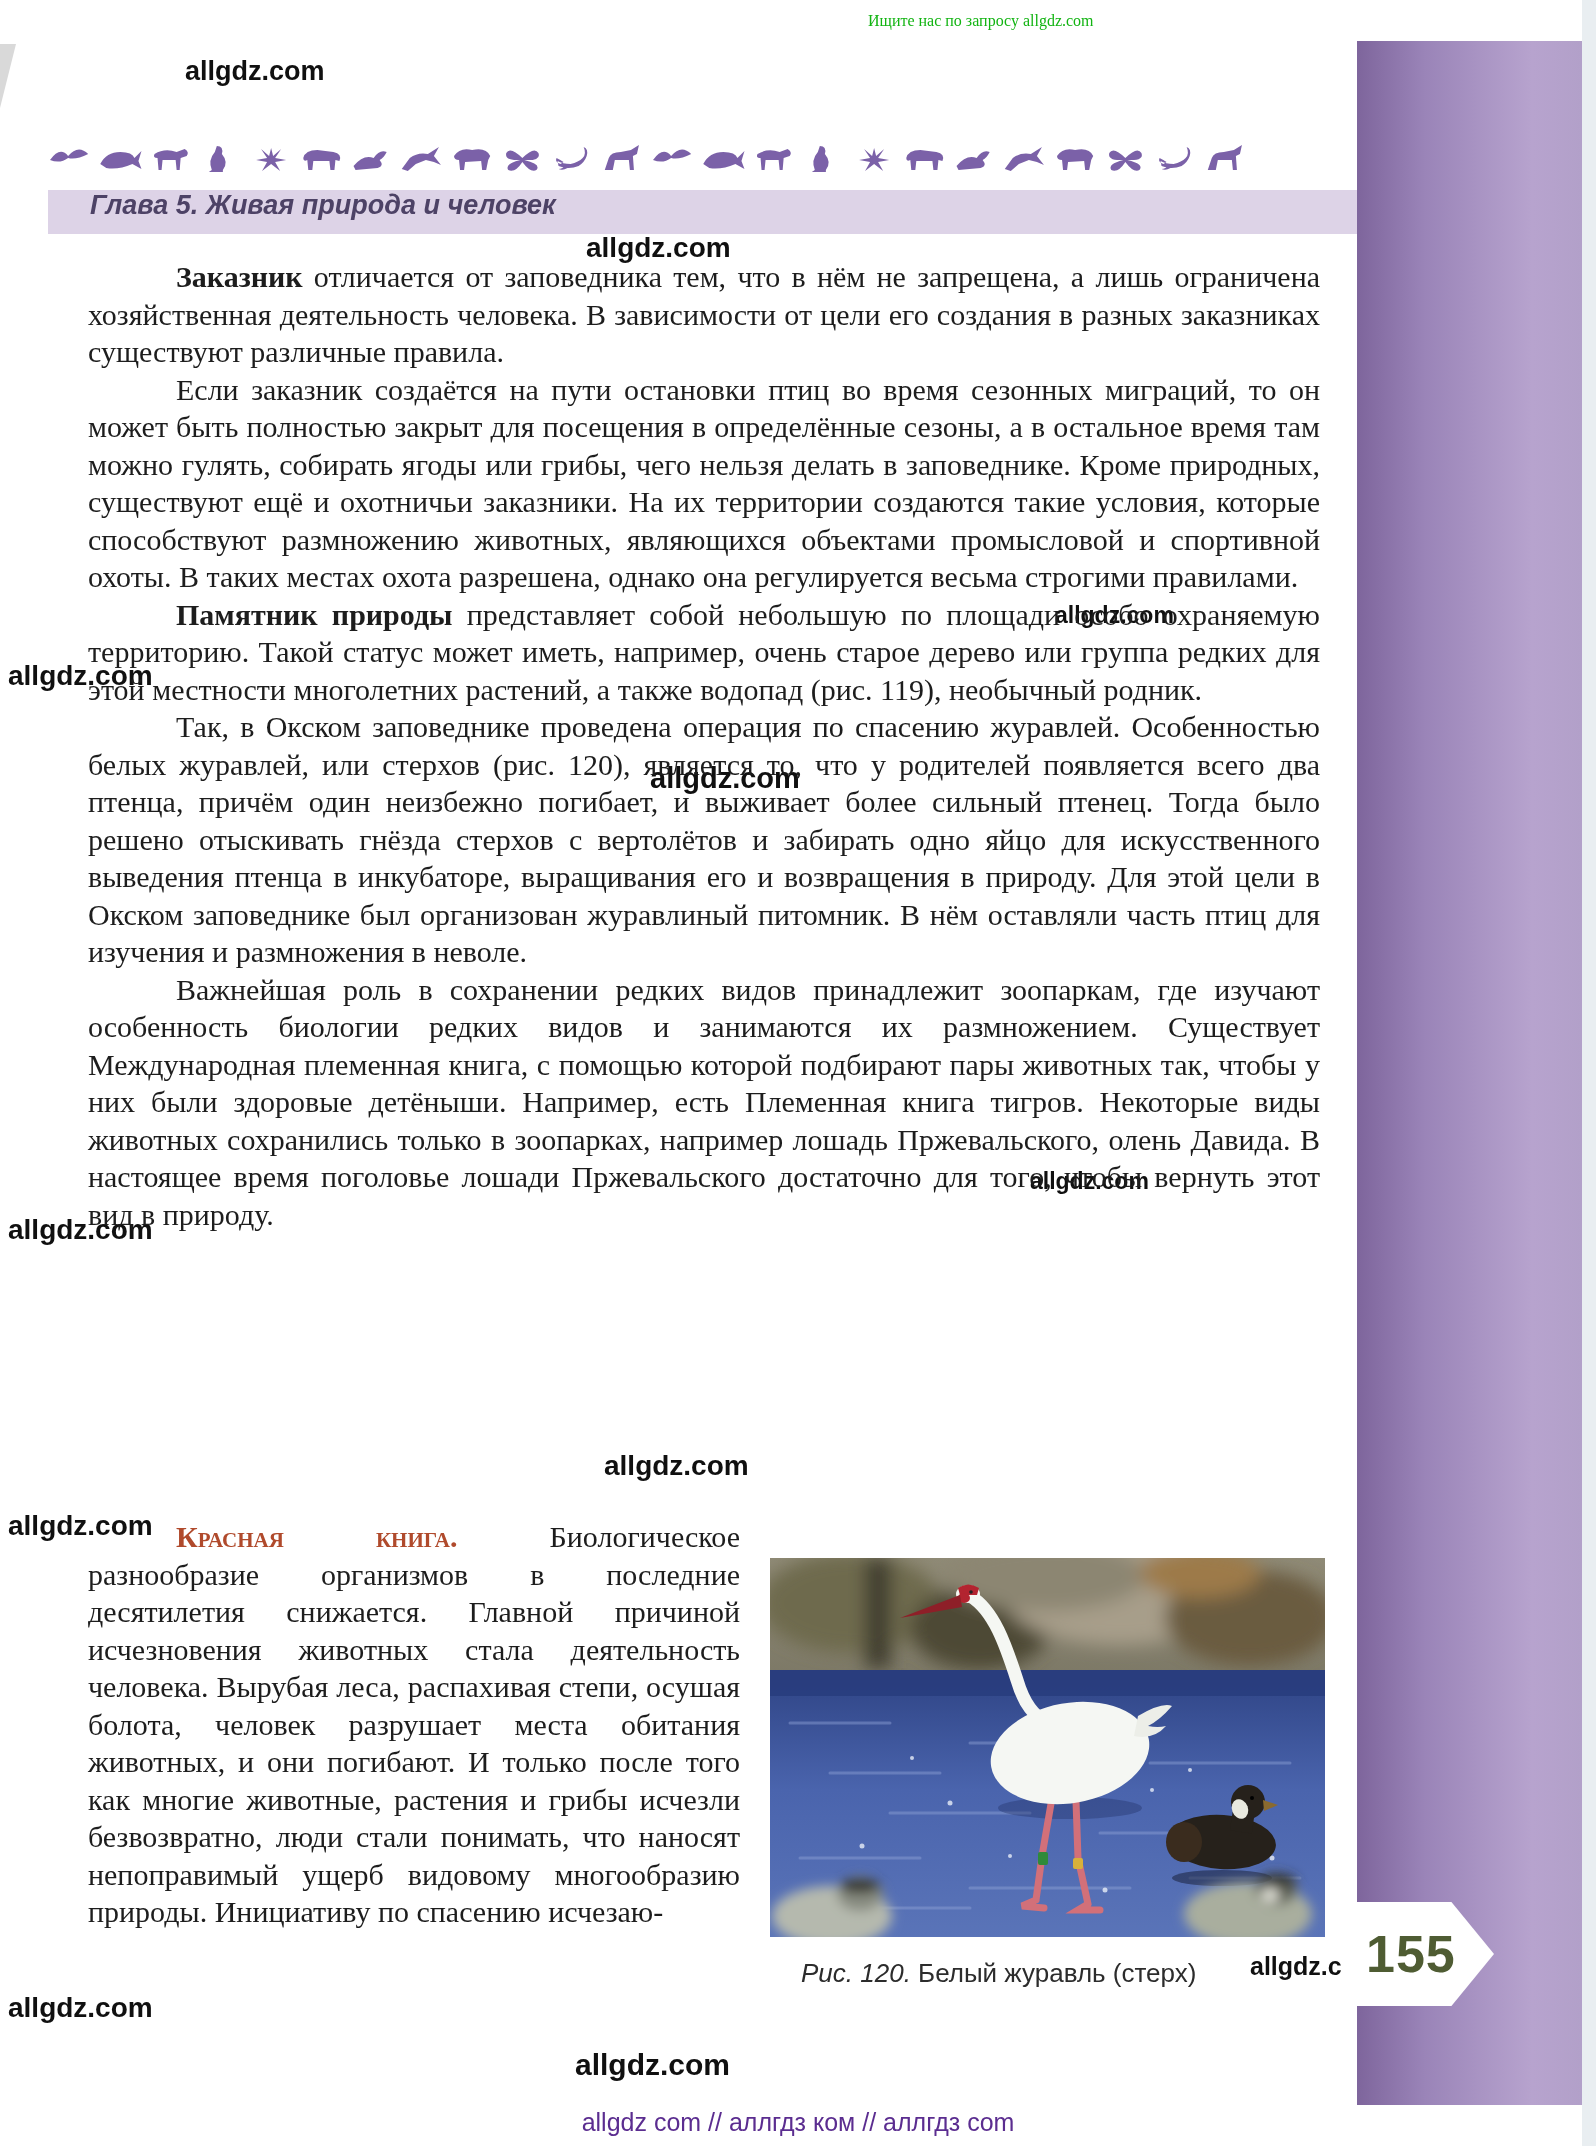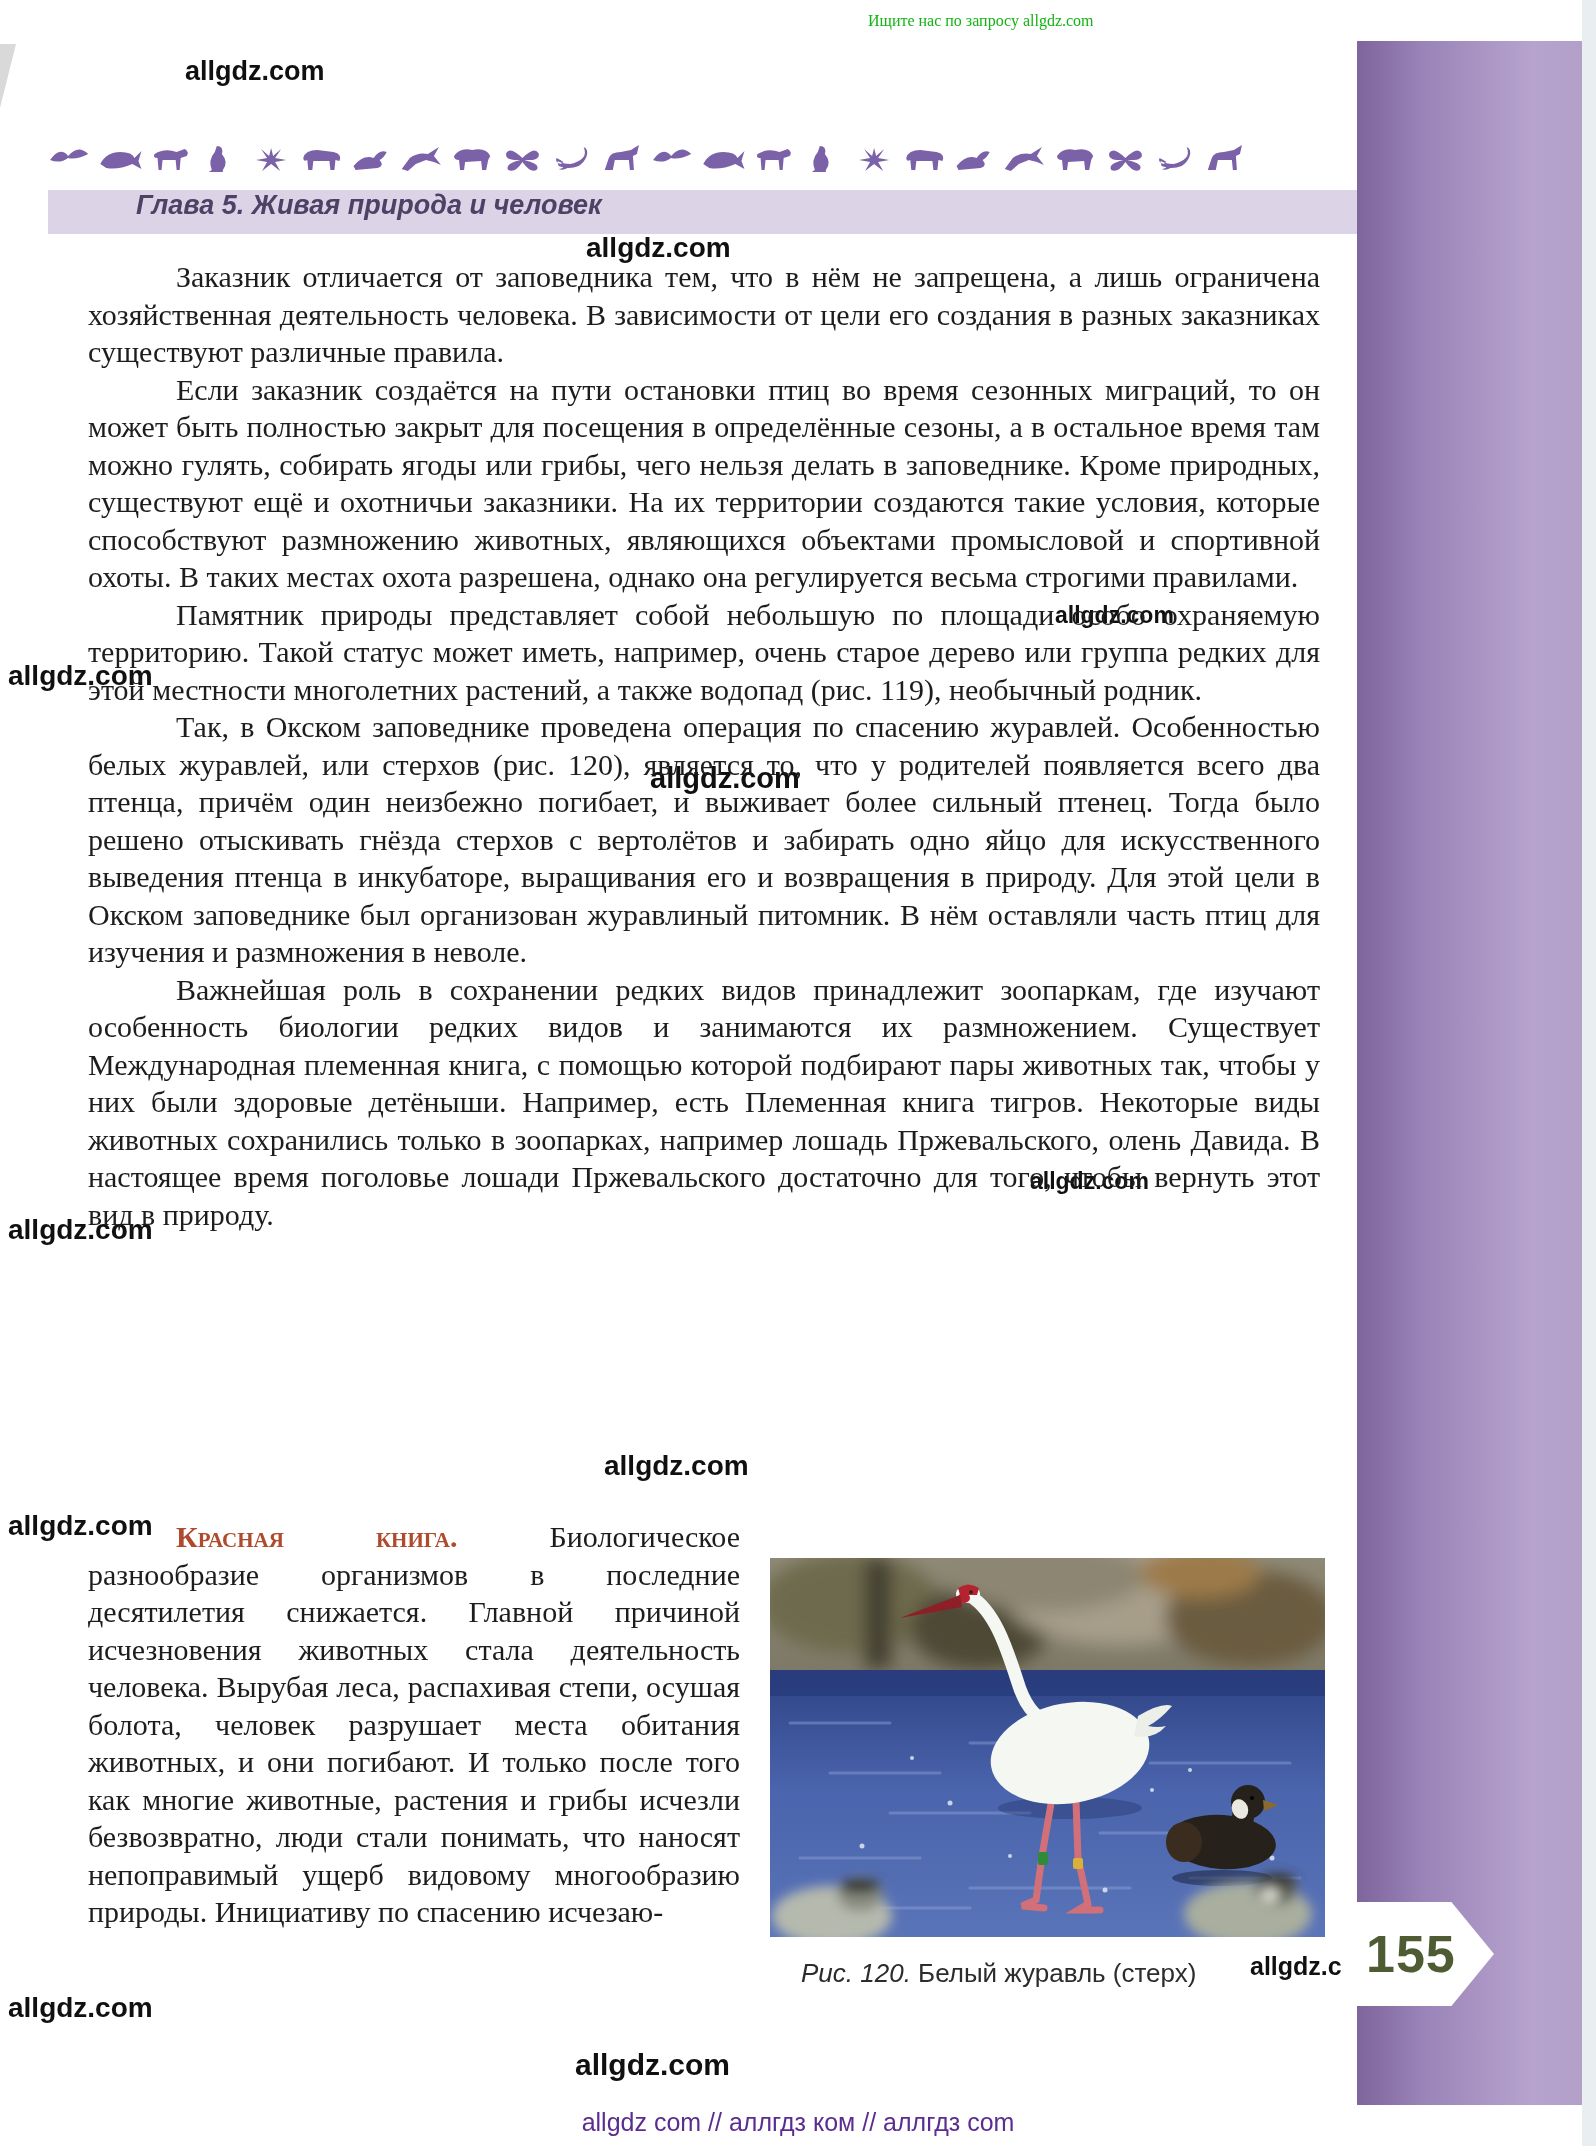--- a/index.html
+++ b/index.html
@@ -13,26 +13,26 @@
         font-family:"Liberation Serif",serif;}
   .abs{position:absolute;}
   .green-banner{left:868px;top:12px;width:484px;
 stark    font:26px "Liberation Sans",sans-serif;color:var(--green);white-space:nowrap;}
   .wm{position:absolute;font-family:"Liberation Sans",sans-serif;color:var(--watermark);
       white-space:nowrap;line-height:1;font-weight:bold;}
   .corner-fold{left:0;top:44px;width:0;height:0;border-left:16px solid #d9d9d9;border-bottom:64px solid transparent;}
   .animal-row{left:48px;top:142px;width:1206px;height:34px;}
   .chapter-band{left:48px;top:190px;width:1309px;height:44px;background:var(--band-bg);}
   .chapter-band .title{display:block;padding-left:42px;line-height:44px;
-      font:italic 700 27px "Liberation Sans",sans-serif;color:var(--band-text);margin-left:46px;}
+      font:italic 700 27px "Liberation Sans",sans-serif;color:var(--band-text);}
   .flow{left:88px;top:258px;width:1232px;}
   .column{left:88px;top:1518px;width:652px;}
   .para{margin:0;text-indent:88px;text-align:justify;font-size:30px;line-height:37.5px;
         color:var(--body-text);hyphens:auto;-webkit-hyphens:auto;}
-  .seg-bold{font-weight:400;margin-top:40px;}
+  .seg-bold{font-weight:700;margin-top:40px;}
   .seg-italic{}
   .seg-redcaps{color:var(--heading-red);font-weight:700;font-variant:small-caps;}
   .figure{left:770px;top:1558px;width:555px;height:379px;}
   .figure svg{display:block;}
   .caption{left:773px;top:1958px;width:620px;font:26px "Liberation Sans",sans-serif;color:#2c2c2c;}
   .caption .lbl{font-weight:400;font-style:italic;margin-left:28px;}
   .sidebar{left:1357px;top:41px;width:225px;height:2064px;
       background:linear-gradient(to right,var(--sidebar-dark) 0%,#9a84b8 30%,var(--sidebar-light) 78%,#b2a0c9 100%);}
   .edge-strip{left:1582px;top:0;width:14px;height:2146px;background:#e9eef1;}
   .pagenum-arrow{left:1342px;top:1902px;width:152px;height:104px;background:#ffffff;

